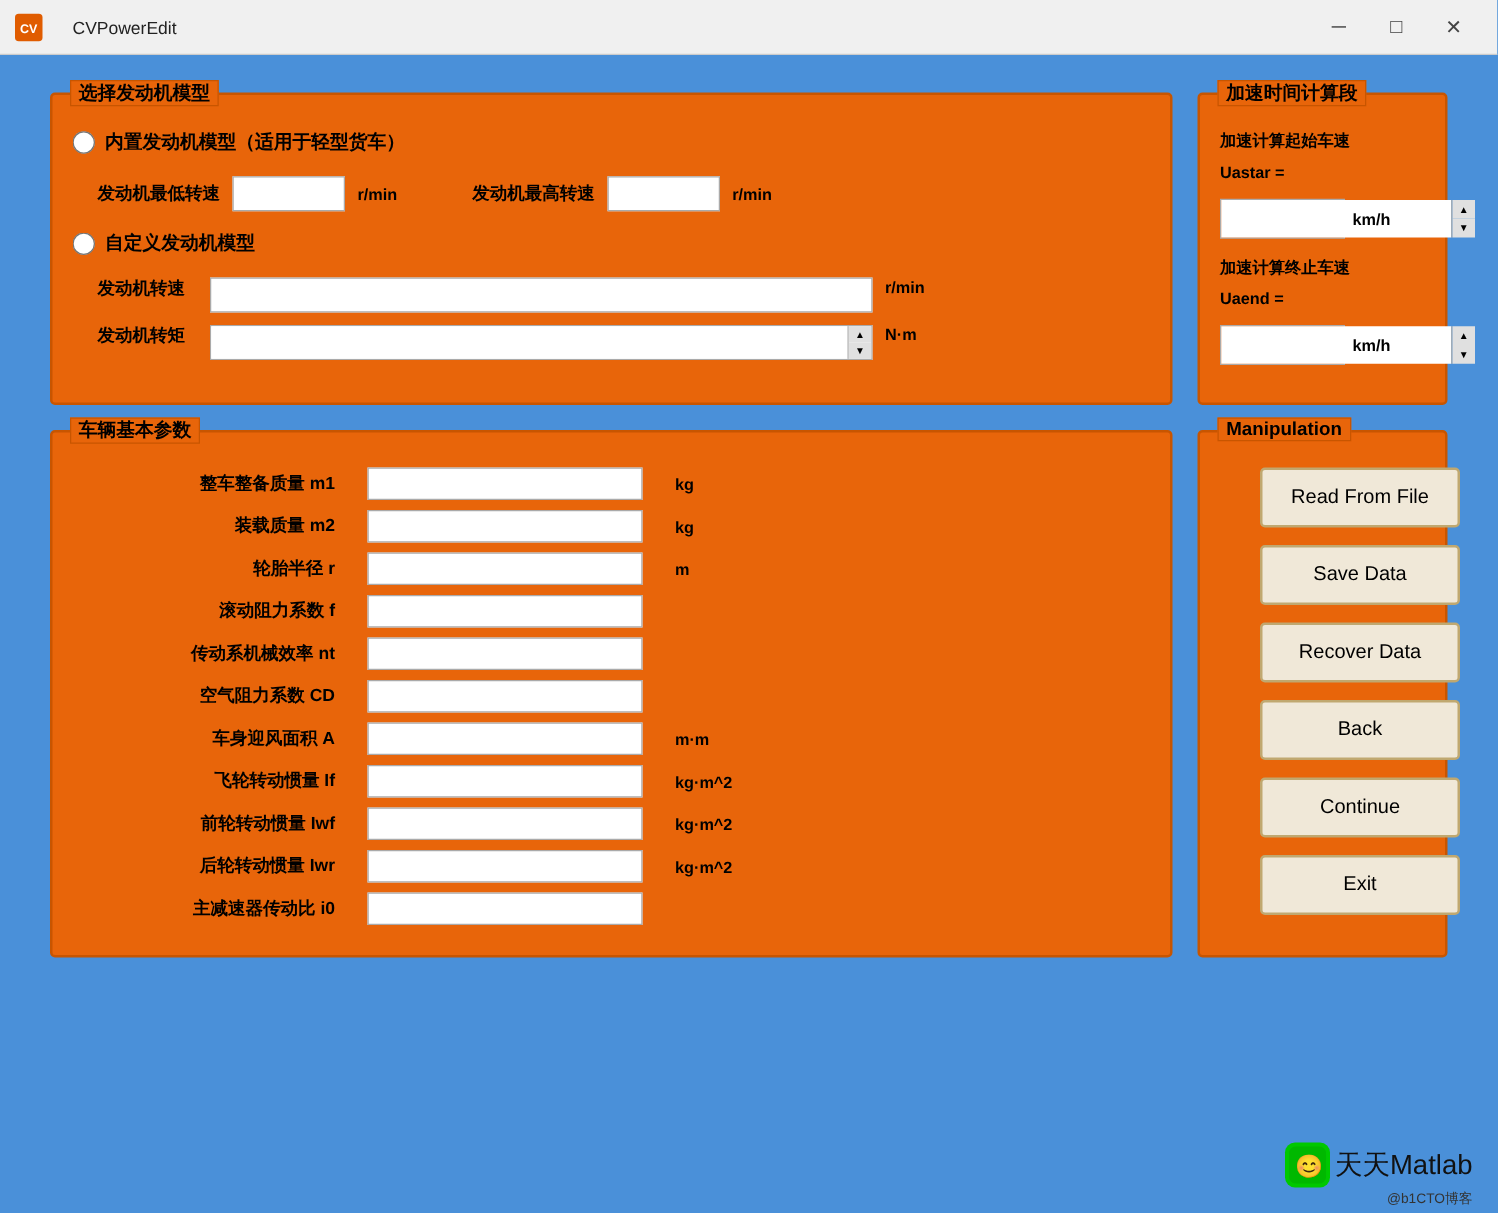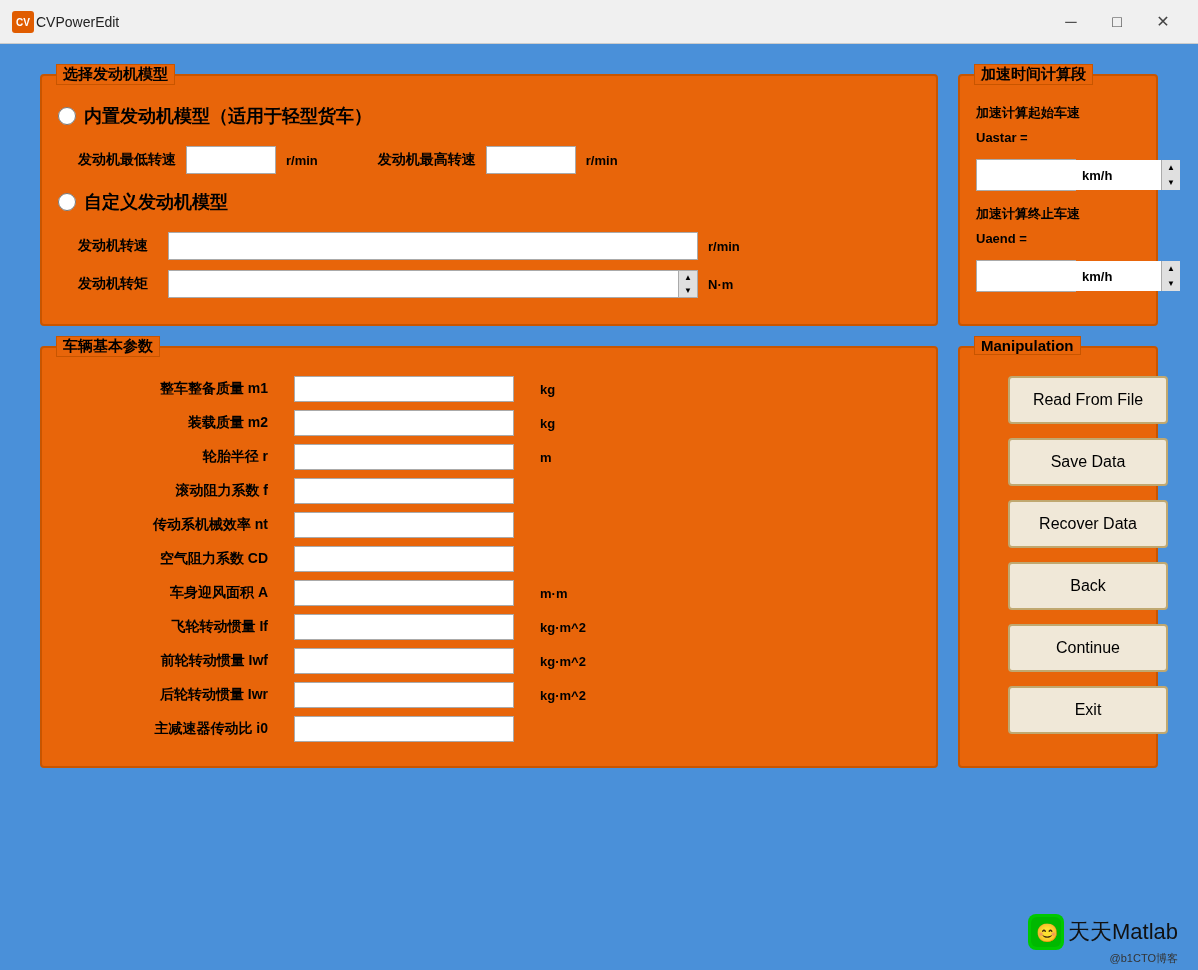--- a/index.html
+++ b/index.html
@@ -22,21 +22,21 @@
       padding: 0 12px;
       border-bottom: 1px solid #ccc;
       position: relative;
       z-index: 10;
     }
     .titlebar-icon {
       width: 22px;
       height: 22px;
       background: #e05c00;
       border-radius: 3px;
-      margin-right: 2px;
+      margin-right: 24px;
       display: flex;
       align-items: center;
       justify-content: center;
       font-size: 12px;
       color: white;
       font-weight: bold;
     }
     .titlebar-title {
       font-size: 14px;
       color: #222;
@@ -112,21 +112,21 @@
       align-items: center;
       margin-bottom: 18px;
     }
     .radio-option input[type="radio"] {
       width: 18px;
       height: 18px;
       margin-right: 8px;
       cursor: pointer;
     }
     .radio-label {
-      font-size: 18px;
+      font-size: 15px;
       color: #000;
       font-weight: bold;
     }
 
     .speed-row {
       display: flex;
       align-items: center;
       gap: 10px;
       margin-bottom: 16px;
       padding-left: 20px;
@@ -145,21 +145,20 @@
       padding: 2px 4px;
     }
     .unit-label {
       font-size: 13px;
       color: #000;
       font-weight: bold;
     }
 
     .custom-engine-row {
       display: flex;
-      align-items: center;
       gap: 10px;
       margin-bottom: 10px;
       padding-left: 20px;
     }
     .custom-label {
       font-size: 14px;
       color: #000;
       font-weight: bold;
       min-width: 80px;
     }

